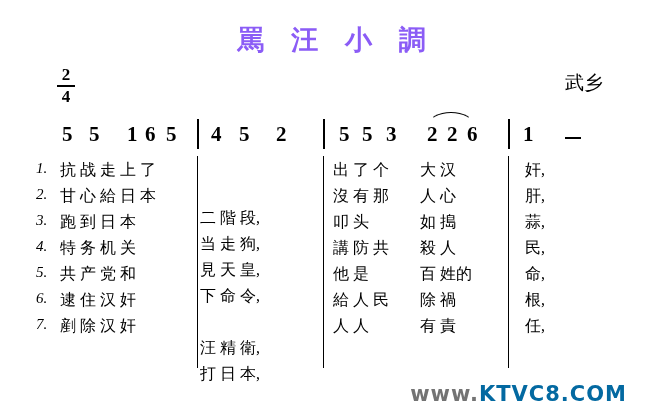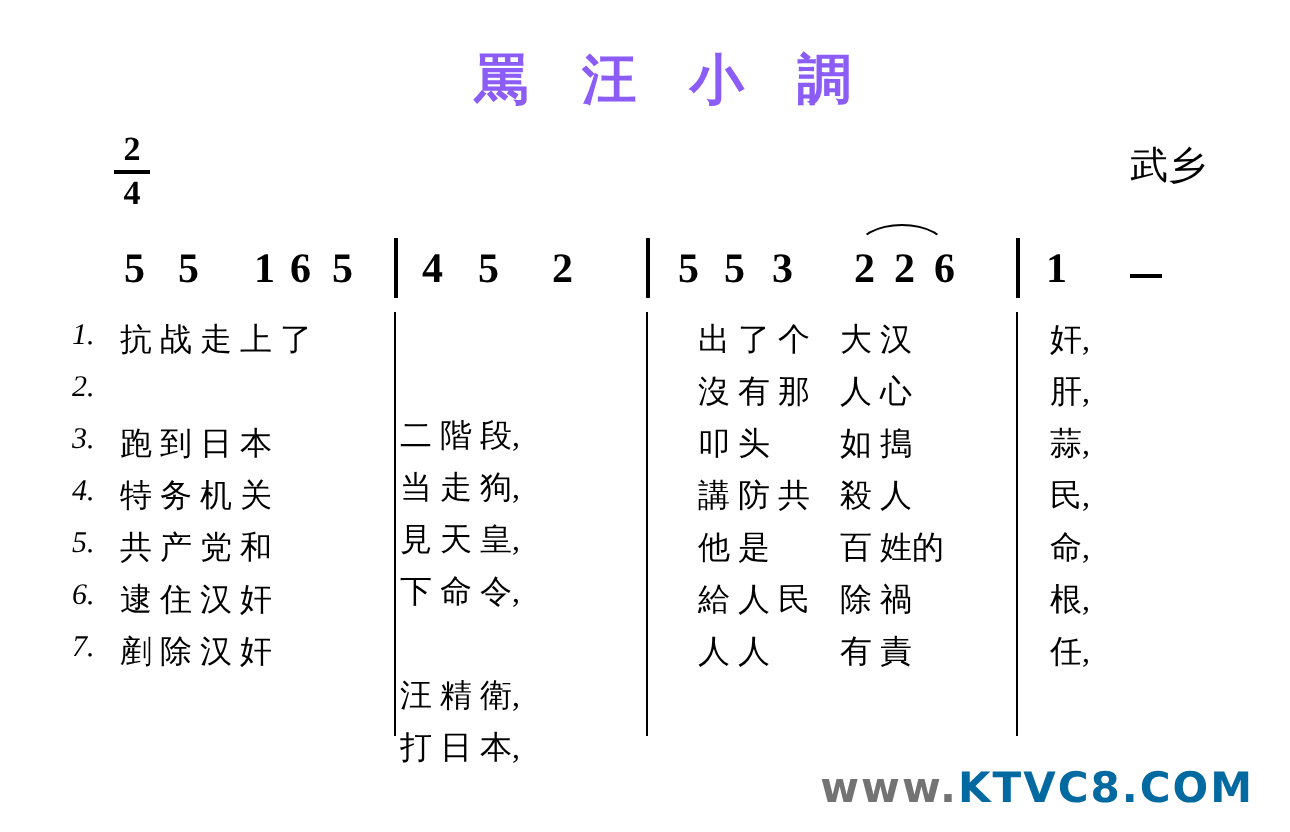--- a/index.html
+++ b/index.html
@@ -120,21 +120,21 @@
   .cell {
     position: absolute;
     white-space: nowrap;
   }
   .cell.idx {
     font-style: italic;
     font-size: 15px;
   }
   .seg-a { left: 60px; width: 140px; }
   .seg-b { left: 200px; width: 125px; margin-top: 48px; }
-  .seg-c { left: 333px; width: 80px; margin-left: 16px; }
+  .seg-c { left: 333px; width: 80px; }
   .seg-d { left: 420px; width: 95px; }
   .seg-e { left: 525px; width: 90px; }
 
   .vline {
     position: absolute;
     width: 1.4px;
     background: #000;
   }
 
   .watermark {
@@ -205,20 +205,21 @@
       <span class="cell idx" style="left:36px;">1.</span>
       <span class="cell seg-a">抗 战 走 上 了</span>
       <span class="cell seg-b">二 階 段,</span>
       <span class="cell seg-c">出 了 个</span>
       <span class="cell seg-d">大 汉</span>
       <span class="cell seg-e">奸,</span>
     </div>
 
     <div class="lyric-row">
       <span class="cell idx" style="left:36px;">2.</span>
+      <span class="cell seg-a">甘 心 給 日 本</span>
       <span class="cell seg-b">当 走 狗,</span>
       <span class="cell seg-c">沒 有 那</span>
       <span class="cell seg-d">人 心</span>
       <span class="cell seg-e">肝,</span>
     </div>
 
     <div class="lyric-row">
       <span class="cell idx" style="left:36px;">3.</span>
       <span class="cell seg-a">跑 到 日 本</span>
       <span class="cell seg-b">見 天 皇,</span>

